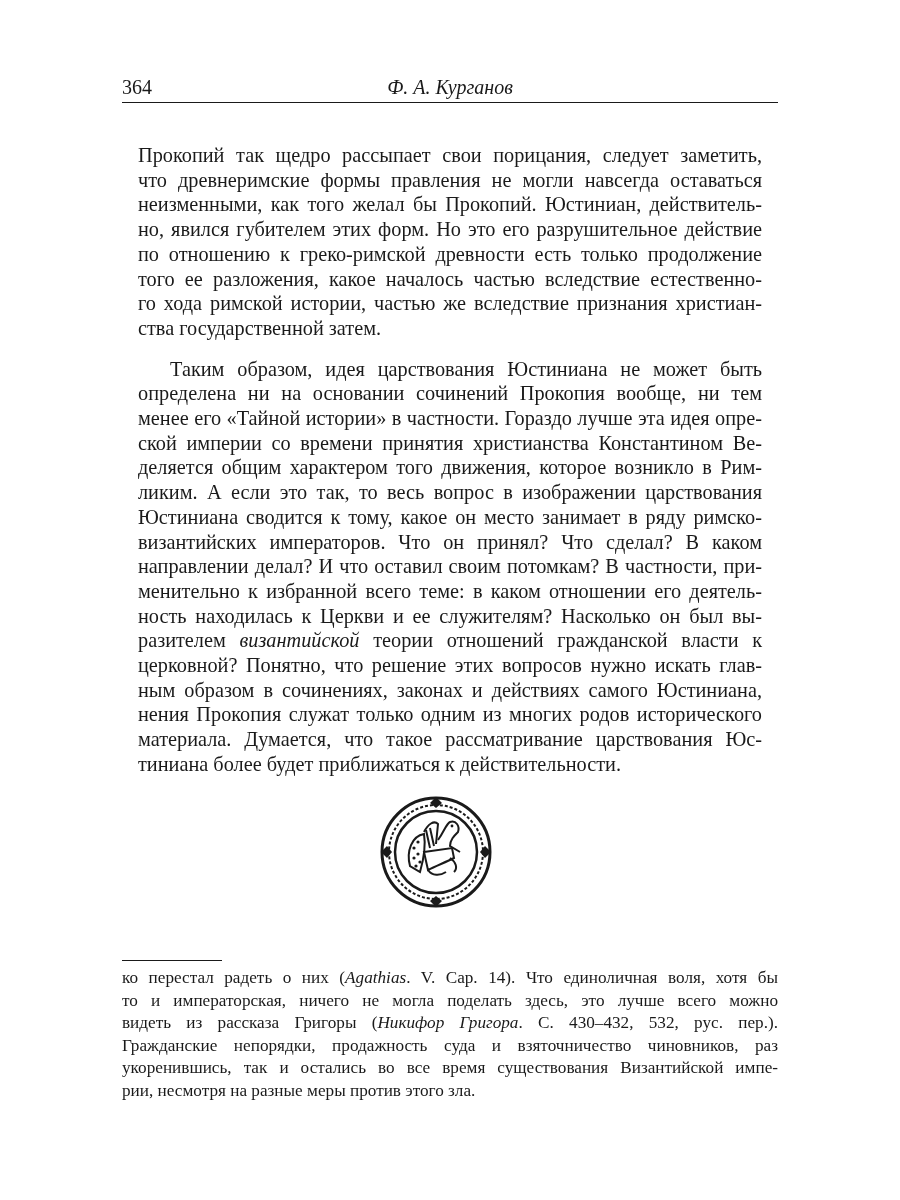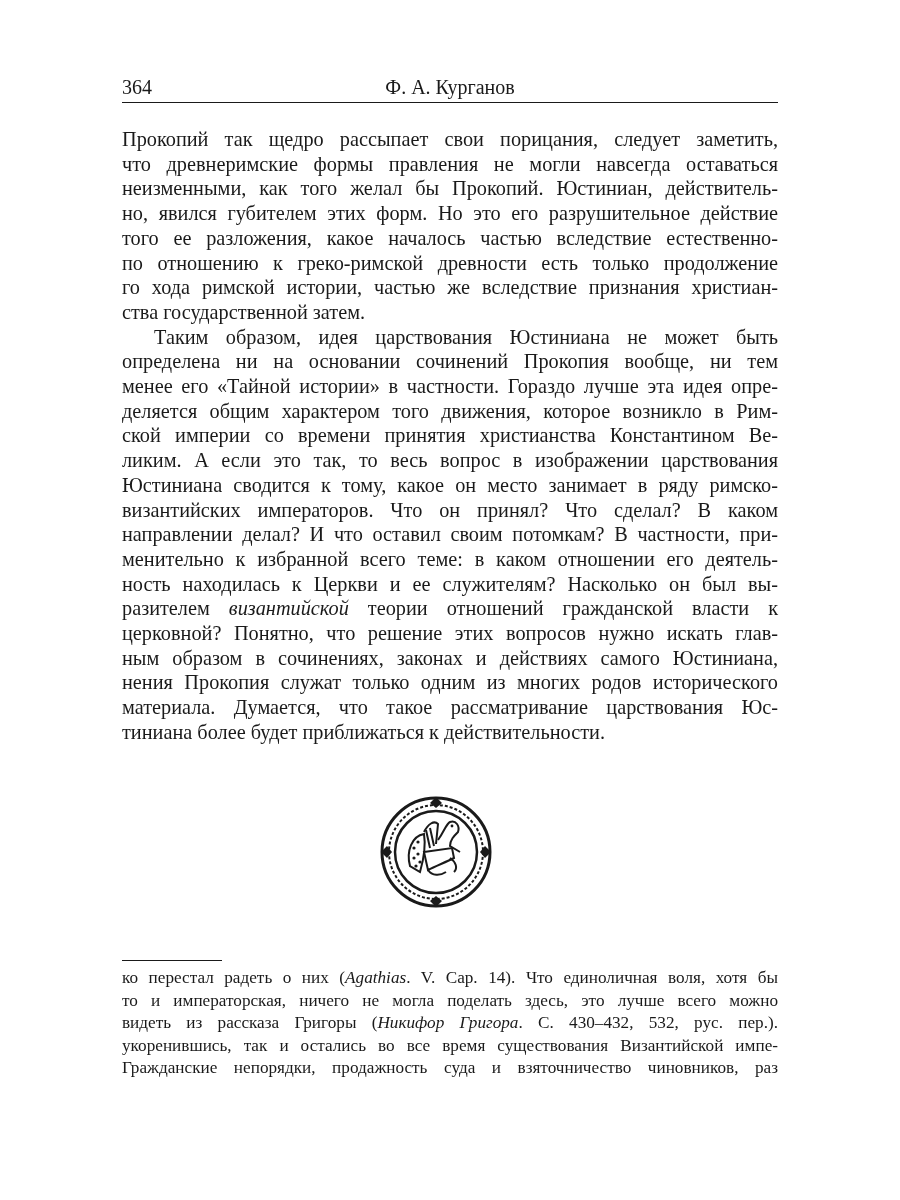--- a/index.html
+++ b/index.html
@@ -1,22 +1,22 @@
 <!DOCTYPE html>
 <html><head>
 <meta charset="utf-8">
 <style>
   html, body { margin: 0; padding: 0; background: #ffffff; }
   body { width: 900px; height: 1200px; position: relative; overflow: hidden; color: #1a1a1a; font-family: "Liberation Serif", "DejaVu Serif", serif; }
   .page { position: absolute; left: 122px; top: 0; width: 656px; }
   .header { position: absolute; top: 72px; left: 0; width: 656px; height: 30px; border-bottom: 1.5px solid #1a1a1a; }
   .page-num { position: absolute; left: 0; top: 4px; font-size: 20px; text-align: right; }
-  .running-title { position: absolute; left: 0; width: 656px; text-align: center; top: 4px; font-size: 20px; }
+  .running-title { position: absolute; left: 0; width: 656px; text-align: center; top: 4px; font-size: 20px; font-style: italic; }
   .body-text { position: absolute; top: 127px; left: 0; width: 656px; font-size: 20.3px; line-height: 24.7px; text-align: justify; }
-  .body-text p { margin: 0; }
+  .body-text p { margin: 16px; }
   .line { display: block; text-align: justify; text-align-last: justify; white-space: nowrap; }
   .line.last { text-align-last: left; }
   .ornament { position: absolute; left: 258px; top: 796px; width: 112px; height: 112px; }
   .fn-rule { position: absolute; top: 960px; left: 0; width: 100px; border-top: 1.2px solid #1a1a1a; }
   .footnote { position: absolute; top: 967px; left: 0; width: 656px; font-size: 17.2px; line-height: 22.6px; }
   i { }
 </style>
 </head>
 <body>
 
@@ -25,31 +25,31 @@
     <span class="page-num">364</span>
     <span class="running-title">Ф. А. Курганов</span>
   </div>
 
   <div class="body-text">
     <p>
       <span class="line">Прокопий так щедро рассыпает свои порицания, следует заметить,</span>
       <span class="line">что древнеримские формы правления не могли навсегда оставаться</span>
       <span class="line">неизменными, как того желал бы Прокопий. Юстиниан, действитель-</span>
       <span class="line">но, явился губителем этих форм. Но это его разрушительное действие</span>
+      <span class="line">по отношению к греко-римской древности есть только продолжение</span>
       <span class="line">того ее разложения, какое началось частью вследствие естественно-</span>
-      <span class="line">по отношению к греко-римской древности есть только продолжение</span>
       <span class="line">го хода римской истории, частью же вследствие признания христиан-</span>
       <span class="line last">ства государственной затем.</span>
     </p>
     <p>
       <span class="line" style="padding-left:32px">Таким образом, идея царствования Юстиниана не может быть</span>
       <span class="line">определена ни на основании сочинений Прокопия вообще, ни тем</span>
       <span class="line">менее его «Тайной истории» в частности. Гораздо лучше эта идея опре-</span>
+      <span class="line">ской империи со времени принятия христианства Константином Ве-</span>
       <span class="line">деляется общим характером того движения, которое возникло в Рим-</span>
-      <span class="line">ской империи со времени принятия христианства Константином Ве-</span>
       <span class="line">ликим. А если это так, то весь вопрос в изображении царствования</span>
       <span class="line">Юстиниана сводится к тому, какое он место занимает в ряду римско-</span>
       <span class="line">византийских императоров. Что он принял? Что сделал? В каком</span>
       <span class="line">направлении делал? И что оставил своим потомкам? В частности, при-</span>
       <span class="line">менительно к избранной всего теме: в каком отношении его деятель-</span>
       <span class="line">ность находилась к Церкви и ее служителям? Насколько он был вы-</span>
       <span class="line"><span>разителем </span><i>византийской</i><span> теории отношений гражданской власти к</span></span>
       <span class="line">церковной? Понятно, что решение этих вопросов нужно искать глав-</span>
       <span class="line">ным образом в сочинениях, законах и действиях самого Юстиниана,</span>
       <span class="line">нения Прокопия служат только одним из многих родов исторического</span>
@@ -88,16 +88,17 @@
       </g>
     </svg>
   </div>
 
   <div class="fn-rule"></div>
 
   <div class="footnote">
     <span class="line"><span>ко перестал радеть о них (</span><i>Agathias</i><span>. V. Cap. 14). Что единоличная воля, хотя бы</span></span>
     <span class="line">то и императорская, ничего не могла поделать здесь, это лучше всего можно</span>
     <span class="line"><span>видеть из рассказа Григоры (</span><i>Никифор Григора</i><span>. С. 430–432, 532, рус. пер.).</span></span>
+    <span class="line">Гражданские непорядки, продажность суда и взяточничество чиновников, раз</span>
     <span class="line">укоренившись, так и остались во все время существования Византийской импе-</span>
-    <span class="line">Гражданские непорядки, продажность суда и взяточничество чиновников, раз</span>
+    <span class="line last">рии, несмотря на разные меры против этого зла.</span>
   </div>
 </div>
 
 </body></html>

